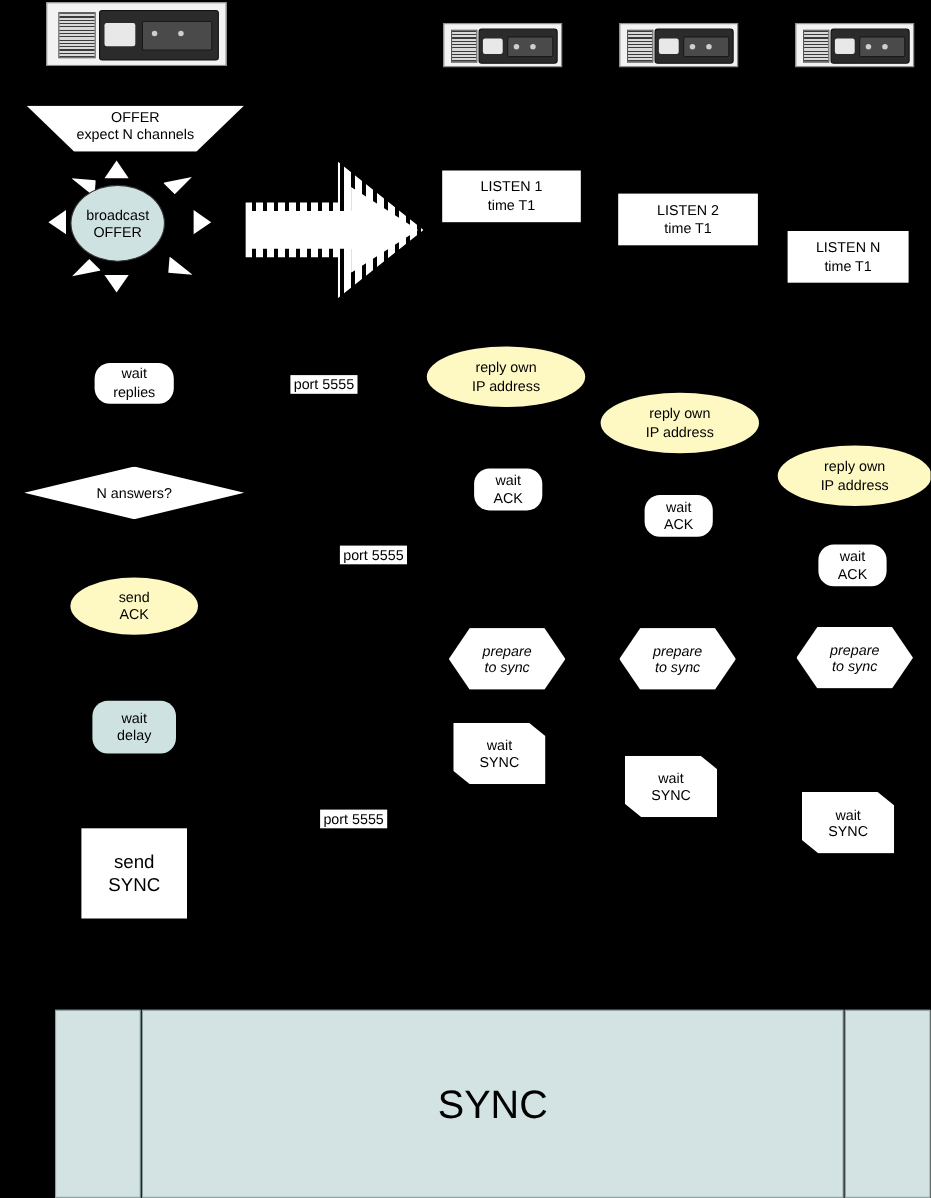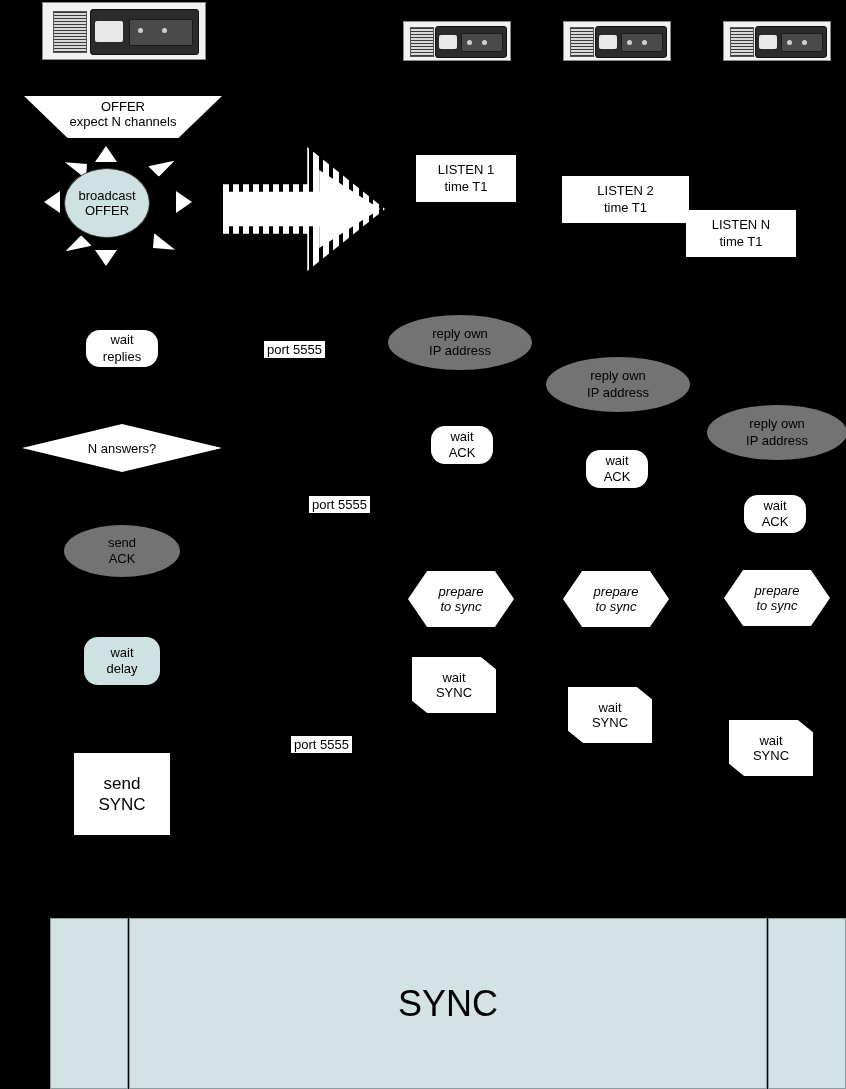--- a/index.html
+++ b/index.html
@@ -84,21 +84,21 @@
     top: 42%;
   }
   .device .dot.d1 { left: 44%; }
   .device .dot.d2 { left: 66%; }
 
   
   .rect {
     background: #ffffff;
   }
   .ellipse {
-    background: #737373;
+    background: #fef9c3;
     border-radius: 50%;
   }
   .terminator {
     background: #ffffff;
     border-radius: 14px;
   }
   .terminator-fill {
     background: #cfe2e2;
     border-radius: 14px;
   }
@@ -342,21 +342,21 @@
 
 <div class="node rect" style="left:74px; top:753px; width:96px; height:82px; font-size:17px;">
   <span class="label-lines">send
 SYNC</span>
 </div>
 
 <div class="port-tag" style="left:264px; top:341px;">port 5555</div>
 <div class="port-tag" style="left:309px; top:496px;">port 5555</div>
 <div class="port-tag" style="left:291px; top:736px;">port 5555</div>
 
-<div class="node rect" style="left:416px; top:155px; width:100px; height:47px; font-size:13px;">
+<div class="node rect" style="left:402px; top:155px; width:126px; height:47px; font-size:13px;">
   <span class="label-lines">LISTEN 1
 time T1</span>
 </div>
 
 <div class="node ellipse" style="left:388px; top:315px; width:144px; height:55px; font-size:13px;">
   <span class="label-lines">reply own
 IP address</span>
 </div>
 
 <div class="node terminator" style="left:431px; top:426px; width:62px; height:38px; font-size:13px;">
@@ -396,21 +396,21 @@
   <div class="h-txt label-lines" style="font-size:13px;">prepare
 to sync</div>
 </div>
 
 <div class="flag-wrap" style="left:568px; top:687px; width:84px; height:56px;">
   <div class="f-bg"></div>
   <div class="f-txt label-lines" style="font-size:13px;">wait
 SYNC</div>
 </div>
 
-<div class="node rect" style="left:686px; top:210px; width:110px; height:47px; font-size:13px;">
+<div class="node rect" style="left:716px; top:210px; width:110px; height:47px; font-size:13px;">
   <span class="label-lines">LISTEN N
 time T1</span>
 </div>
 
 <div class="node ellipse" style="left:707px; top:405px; width:140px; height:55px; font-size:13px;">
   <span class="label-lines">reply own
 IP address</span>
 </div>
 
 <div class="node terminator" style="left:744px; top:495px; width:62px; height:38px; font-size:13px;">

